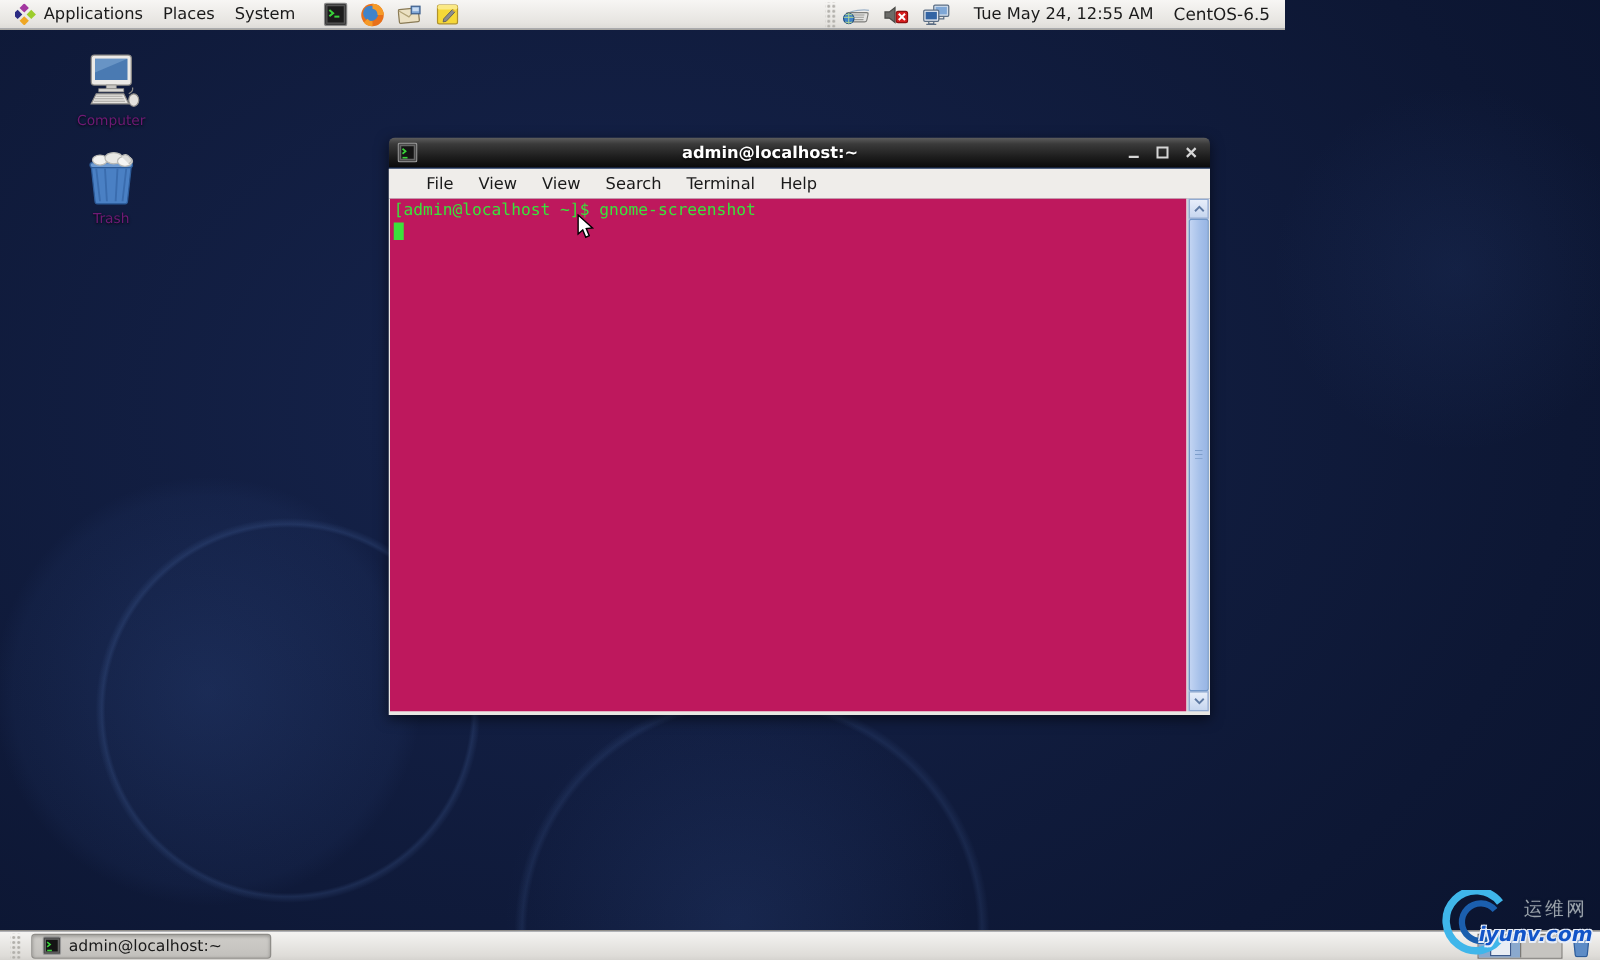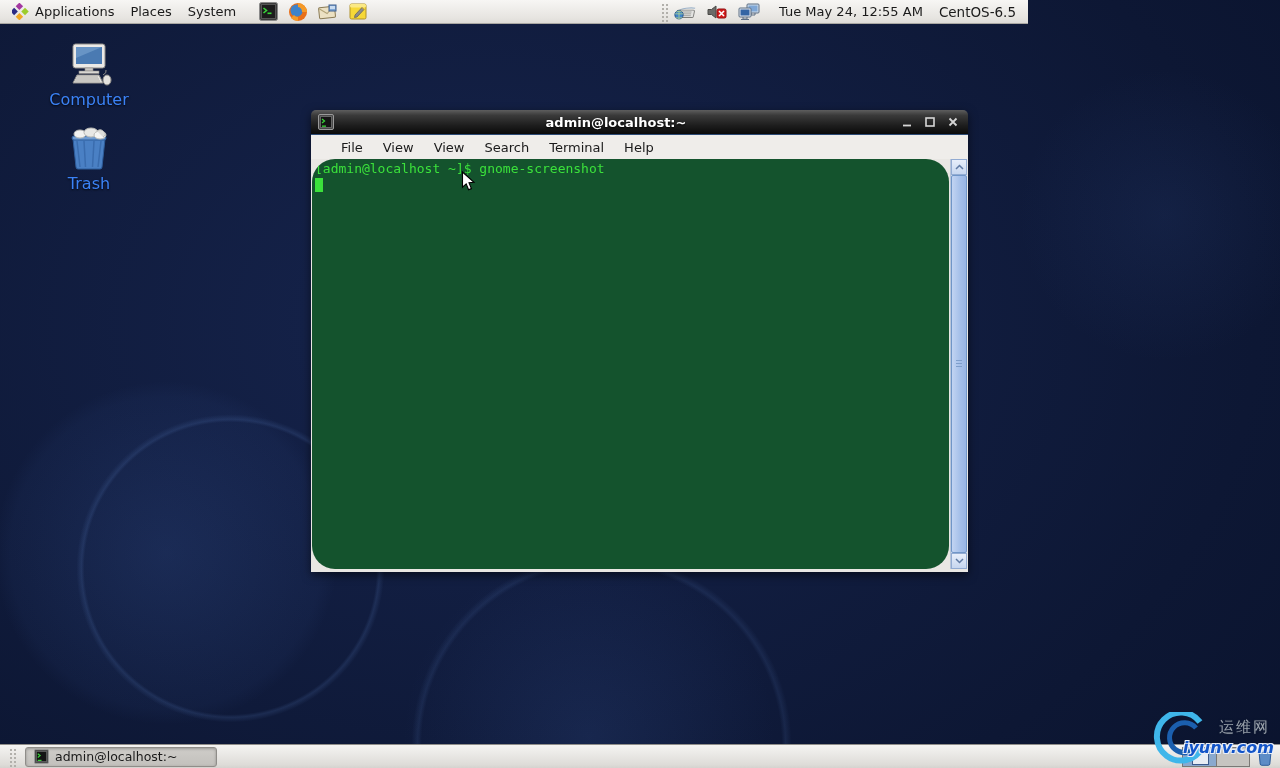--- a/index.html
+++ b/index.html
@@ -37,21 +37,21 @@
   .tray { display:flex; align-items:center; gap:8px; }
   .tray-icon { width:24px; height:20px; display:flex; align-items:center; justify-content:center; }
   .clock { padding:0 12px 0 18px; font-size:13px; white-space:nowrap; }
   .distro { font-weight:normal; font-size:13.5px; padding:0 8px 0 4px; white-space:nowrap;text-align:right; }
 
   
   .desktop-icons { position:absolute; left:36px; top:42px; width:106px; display:flex; flex-direction:column; gap:17px; }
   .dicon { display:flex; flex-direction:column; align-items:center; gap:2px; cursor:default; }
   .dicon .glyph { width:48px; height:46px; display:flex; align-items:center; justify-content:center; }
   .dicon .lbl {
-    color:#3b82f6; font-size:16px; text-align:right; white-space:nowrap;
+    color:#701a75; font-size:11px; text-align:right; white-space:nowrap;
     text-shadow:0 1px 2px rgba(0,0,0,0.85);
   }
 
   
   .term-window {
     position:absolute; left:311px; top:110px; width:657px; height:462px;
     box-shadow:0 3px 10px rgba(0,0,0,0.55);
     border-radius:5px 5px 0 0;
     display:flex; flex-direction:column;
   }
@@ -67,23 +67,23 @@
     text-shadow:0 1px 2px #000; white-space:nowrap; overflow:hidden;
   }
   .win-btn { width:17px; height:17px; display:flex; align-items:center; justify-content:center; }
   .menubar {
     height:24px; flex:0 0 24px; background:#efedea;
     display:flex; align-items:center; padding-left:20px;
   }
   .menubar .mi { padding:3px 10px; font-size:13px; cursor:default; }
   .term-body { flex:1; display:flex; background:#e9e7e3; padding:0 1px 3px 1px; min-height:0; }
   .term-screen {
-    flex:1; background:#14532d; overflow:hidden;
+    flex:1; background:#be185d; overflow:hidden;
     font-family:"DejaVu Sans Mono","Liberation Mono",monospace;
-    font-size:13px; line-height:16px; padding:2px 1px 0 3px;border-radius:23px;
+    font-size:13px; line-height:16px; padding:2px 1px 0 3px;
   }
   .prompt-line { white-space:pre; }
   .cursor-block { display:inline-block; width:8px; height:14px; vertical-align:text-bottom; }
   .term-scrollbar {
     flex:0 0 17px; display:flex; flex-direction:column;
     background:#cdd9ec; border-left:1px solid #b9c6da; margin-left:1px;
   }
   .sb-btn {
     flex:0 0 16px; background:linear-gradient(#e7eefa,#c6d6ef);
     border:1px solid #92abd2; display:flex; align-items:center; justify-content:center;

